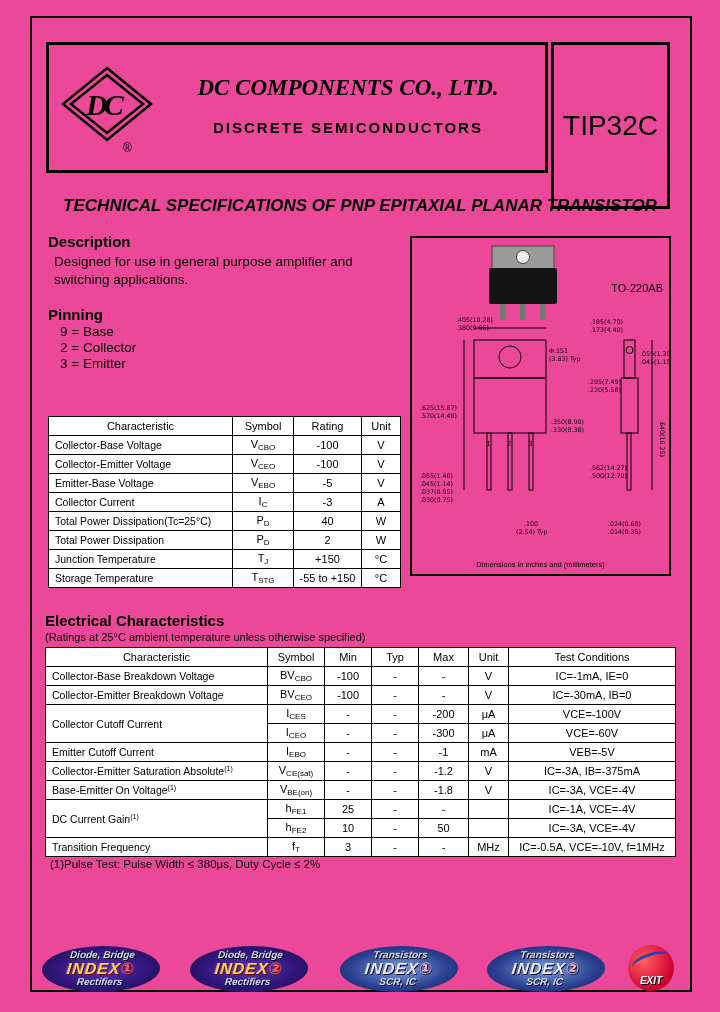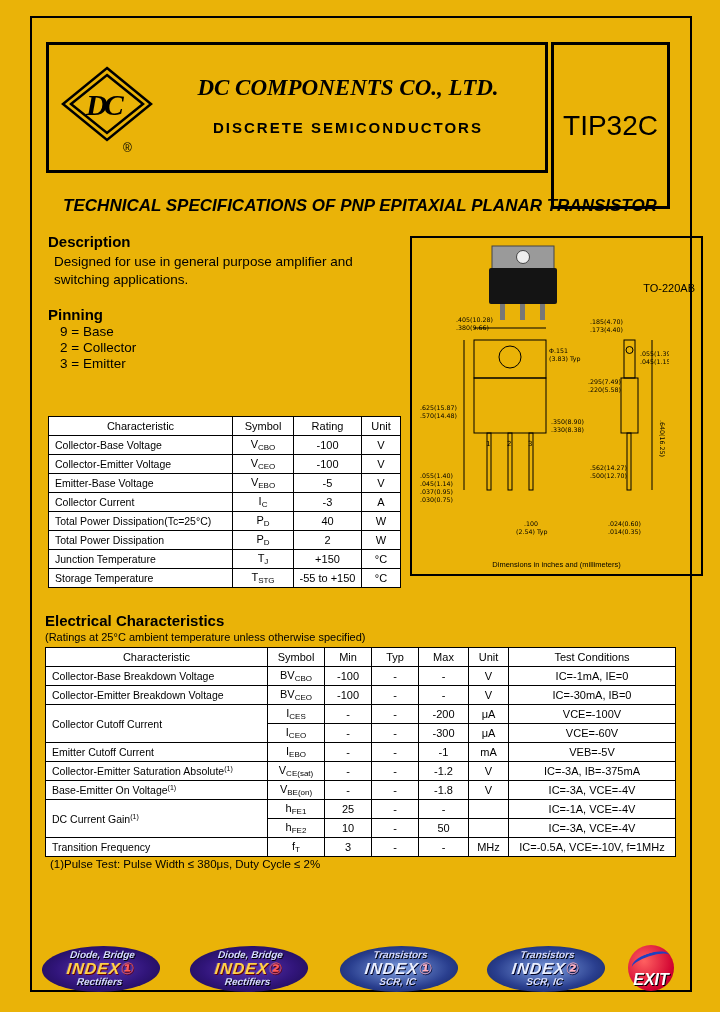--- a/index.html
+++ b/index.html
@@ -1,38 +1,38 @@
 <!DOCTYPE html>
 <html><head>
 <meta charset="utf-8">
 <style>
   * { margin:0; padding:0; box-sizing:border-box; }
   html,body { background:#fff; }
-  .page { position:relative; width:720px; height:1012px; background:#eab308; color:#000;
+  .page { position:relative; width:720px; height:1012px; background:#ec4899; color:#000;
           font-family:"Liberation Sans","DejaVu Sans",sans-serif; overflow:hidden; }
   .frame { position:absolute; left:30px; top:16px; width:662px; height:976px; border:2px solid #000; }
 
   .header-box { position:absolute; left:46px; top:42px; width:502px; height:131px; border:3px solid #000; }
   .part-box { position:absolute; left:551px; top:42px; width:119px; height:167px; border:3px solid #000;
               display:flex; align-items:center; justify-content:center; font-size:28px; }
   .dc-logo { position:absolute; left:10px; top:20px; }
   .company { position:absolute; left:108px; right:6px; top:30px; text-align:center;
              font-family:"Liberation Serif","DejaVu Serif",serif; font-style:italic; font-weight:bold; font-size:23px; }
   .subtitle { position:absolute; left:108px; right:6px; top:74px; text-align:center;
               font-size:15px; font-weight:bold; letter-spacing:2px; }
 
   .doc-title { position:absolute; left:0; top:196px; width:100%; text-align:center;
                font-style:italic; font-weight:bold; font-size:17px; }
 
   .sec-heading { position:absolute; font-size:15px; font-weight:bold; }
   .sec-heading .hs { font-size:12px; }
   .desc-body { position:absolute; left:54px; top:253px; width:345px; font-size:13.5px; line-height:1.35; }
   .pin-list { position:absolute; left:60px; top:324px; font-size:13.5px; line-height:1.18; }
 
-  .pkg-box { position:absolute; left:410px; top:236px; width:293px; height:340px; border:2px solid #000; }
+  .pkg-box { position:absolute; left:410px; top:236px; width:261px; height:340px; border:2px solid #000; }
   .pkg-name { position:absolute; right:6px; top:44px; font-size:11px; }
   .pkg-note { position:absolute; left:0; right:0; bottom:5px; text-align:center; font-size:7.5px; }
   .pkg-svg text { font-family:"DejaVu Sans",sans-serif; font-size:6.3px; fill:#000; }
   .pkg-svg text.pin { font-size:7px; }
 
   .tbl { border-collapse:collapse; table-layout:fixed; position:absolute; background:#fff;padding-left:20px; }
   .tbl th, .tbl td { border:1px solid #000; font-size:11px; font-weight:normal; text-align:center;
                      padding:0 3px; height:19px; overflow:hidden; white-space:nowrap; }
   .tbl td.l { text-align:left; padding-left:6px; font-size:10.5px; }
   sub.sym { font-size:8px; vertical-align:-2px; }
@@ -53,21 +53,21 @@
               color:#ffd24a; text-shadow:1px 1px 0 #600, -1px 0 0 #fff3; }
   .logo.blue .l2 { color:#e8eeff; text-shadow:1px 1px 0 #002; }
   .logo .num { color:#ff5a5a; font-style:normal; }
   .logo.blue .num { color:#ffb0c0; }
 
   .exit-logo { position:absolute; left:628px; top:945px; width:46px; height:46px; border-radius:50%;
                background:radial-gradient(circle at 35% 35%, #ff6060, #d00030 70%, #800018 100%);
                display:flex; align-items:center; justify-content:center; cursor:pointer; }
   .exit-swoosh { position:absolute; width:40px; height:18px; border-radius:50%;
                  border-top:3px solid #2040c0; transform:rotate(-18deg); top:8px; left:3px; }
-  .exit-text { color:#fff; font-weight:bold; font-style:italic; font-size:16px; text-shadow:1px 1px 0 #000;margin-top:24px; }
+  .exit-text { color:#fff; font-weight:bold; font-style:italic; font-size:10px; text-shadow:1px 1px 0 #000;margin-top:24px; }
 </style>
 </head>
 <body>
 
 <div class="page">
   <div class="frame"></div>
 
   <div class="header-box">
     <svg class="dc-logo" width="96" height="90" viewBox="0 0 96 90">
       <g fill="none" stroke="#000" stroke-width="2.5">

